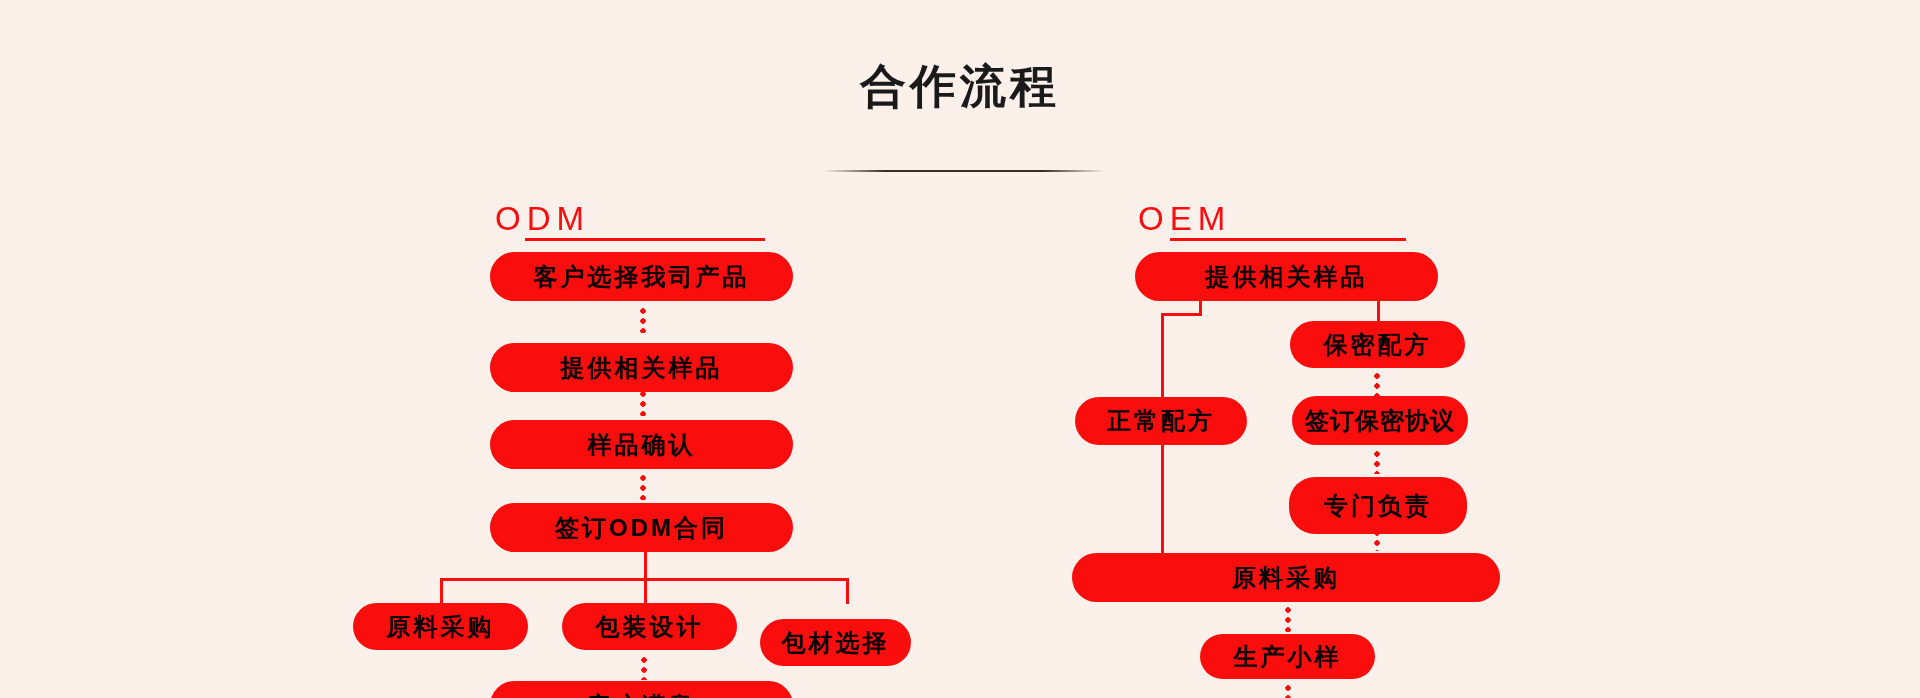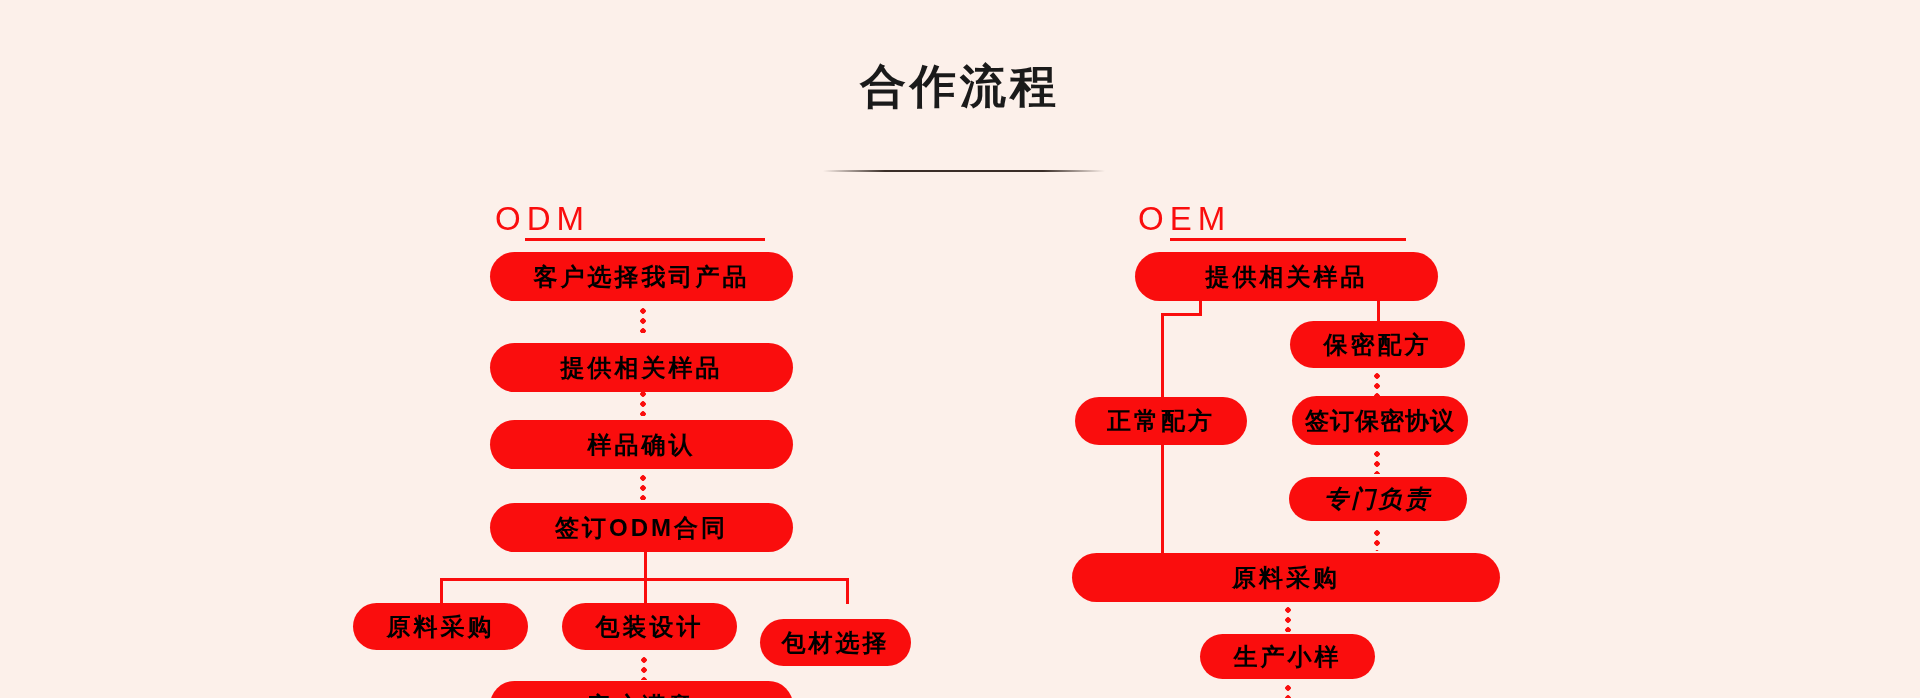--- a/index.html
+++ b/index.html
@@ -94,21 +94,21 @@
     <div class="vline" style="left:1161px;top:313px;height:242px;"></div>
 
     <div class="vline" style="left:1377px;top:301px;height:22px;"></div>
 
     <div class="pill" style="left:1290px;top:321px;width:175px;height:47px;">保密配方</div>
     <div class="vdots" style="left:1373px;top:371px;height:25px;"></div>
 
     <div class="pill" style="left:1292px;top:396px;width:176px;letter-spacing:1px;">签订保密协议</div>
     <div class="vdots" style="left:1373px;top:449px;height:25px;"></div>
 
-    <div class="pill" style="left:1289px;top:477px;width:178px;height:44px;font-style:italic;">专门负责</div>
+    <div class="pill" style="left:1289px;top:477px;width:178px;height:57px;">专门负责</div>
     <div class="vdots" style="left:1373px;top:528px;height:23px;"></div>
 
     <div class="pill" style="left:1075px;top:397px;width:172px;height:48px;">正常配方</div>
 
     <div class="pill" style="left:1072px;top:553px;width:428px;">原料采购</div>
     <div class="vdots" style="left:1284px;top:605px;height:27px;"></div>
 
     <div class="pill" style="left:1200px;top:634px;width:175px;height:45px;">生产小样</div>
     <div class="vdots" style="left:1284px;top:683px;height:15px;"></div>
   </div>

